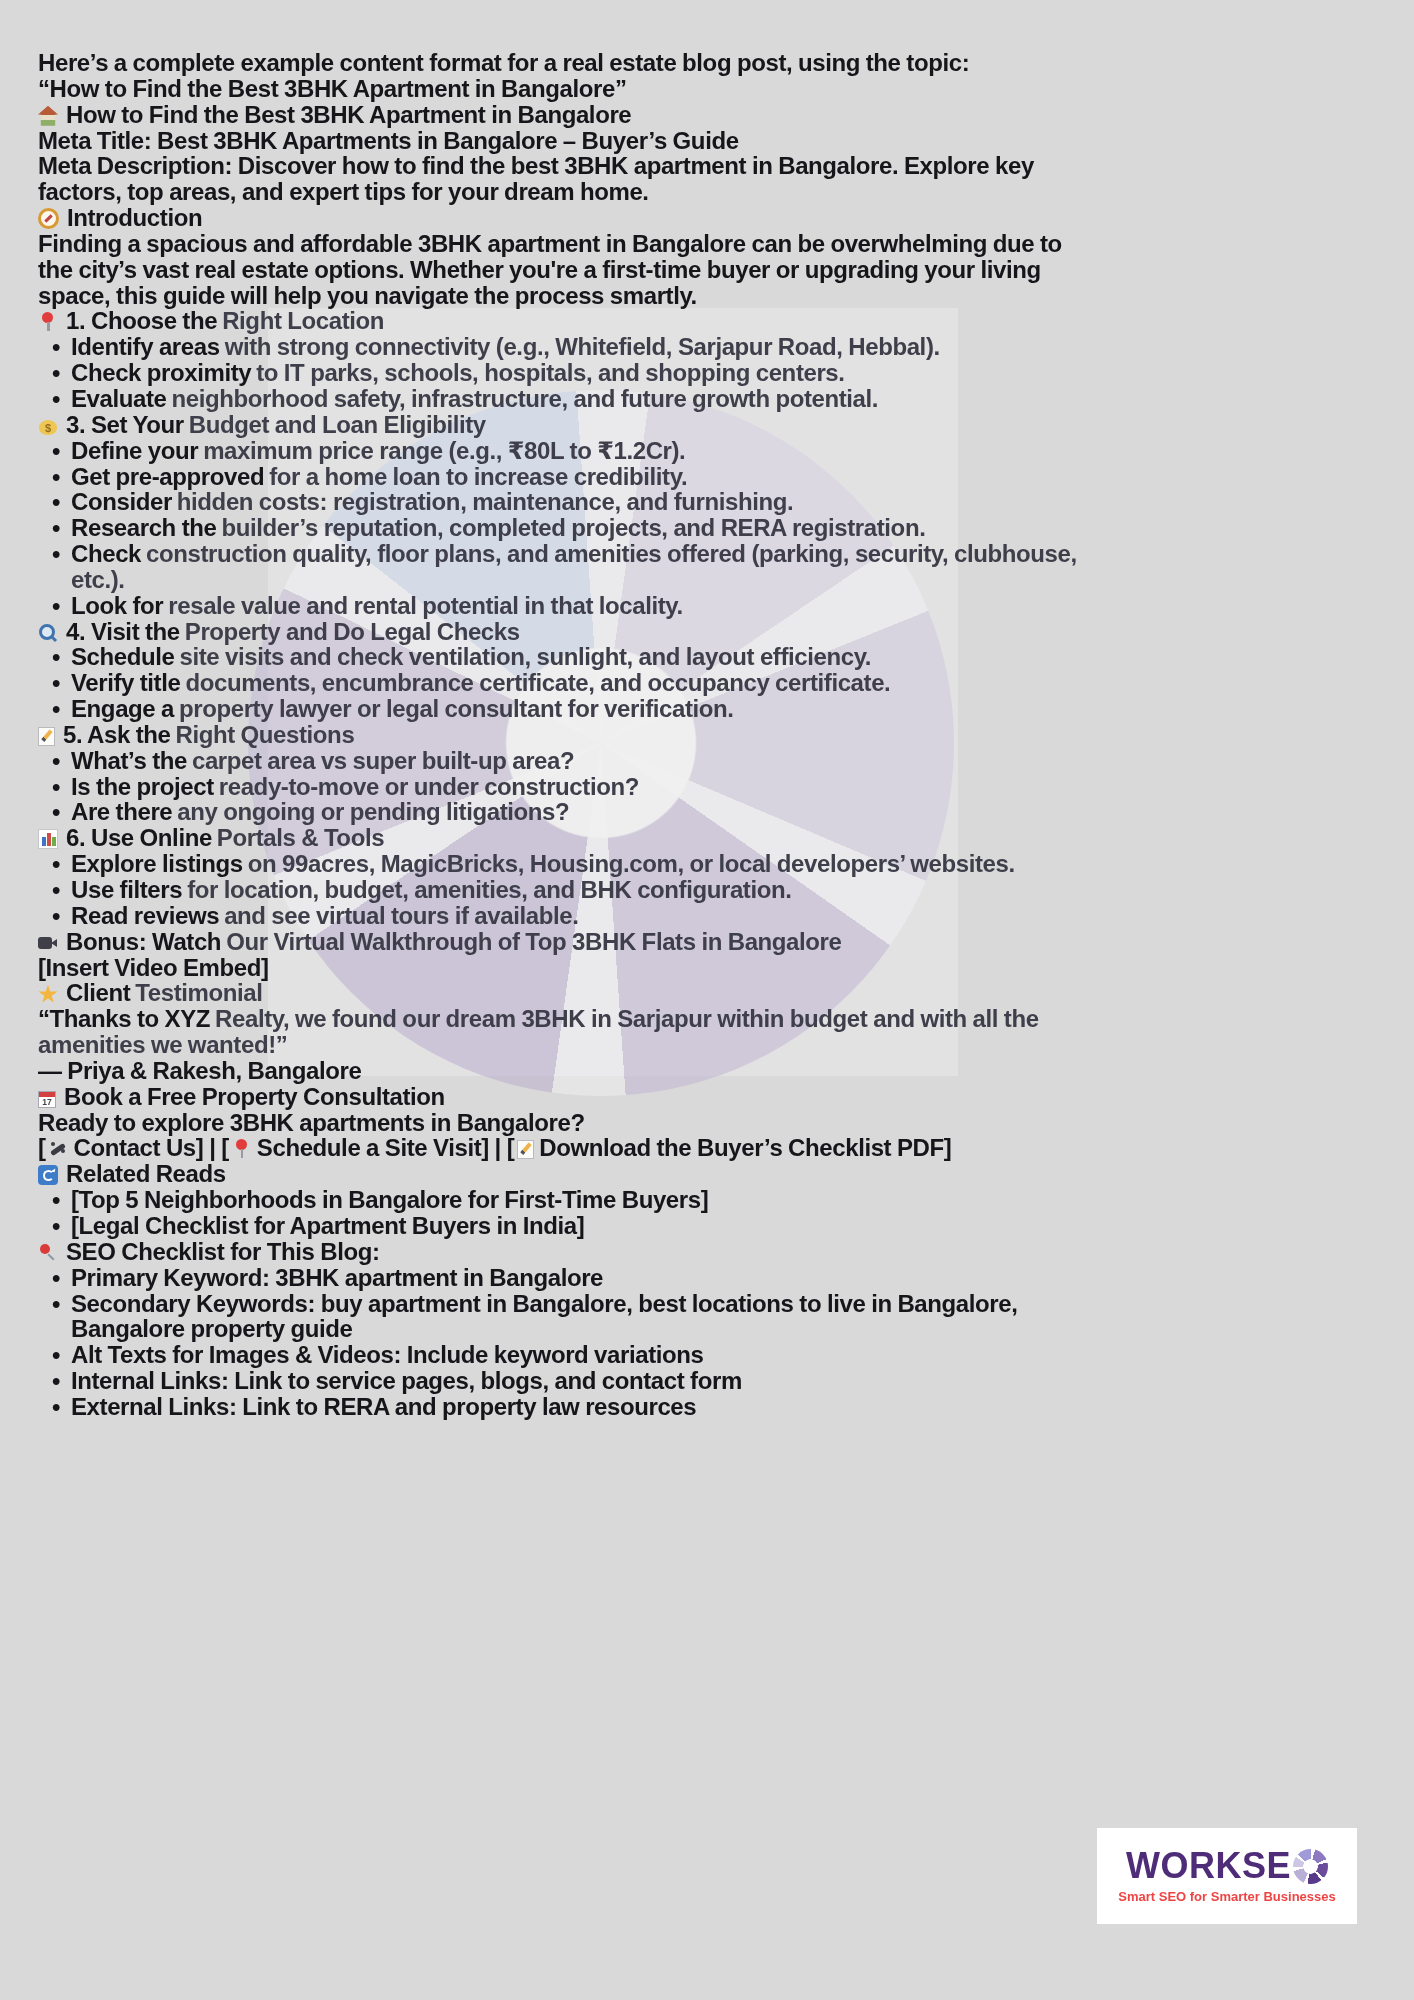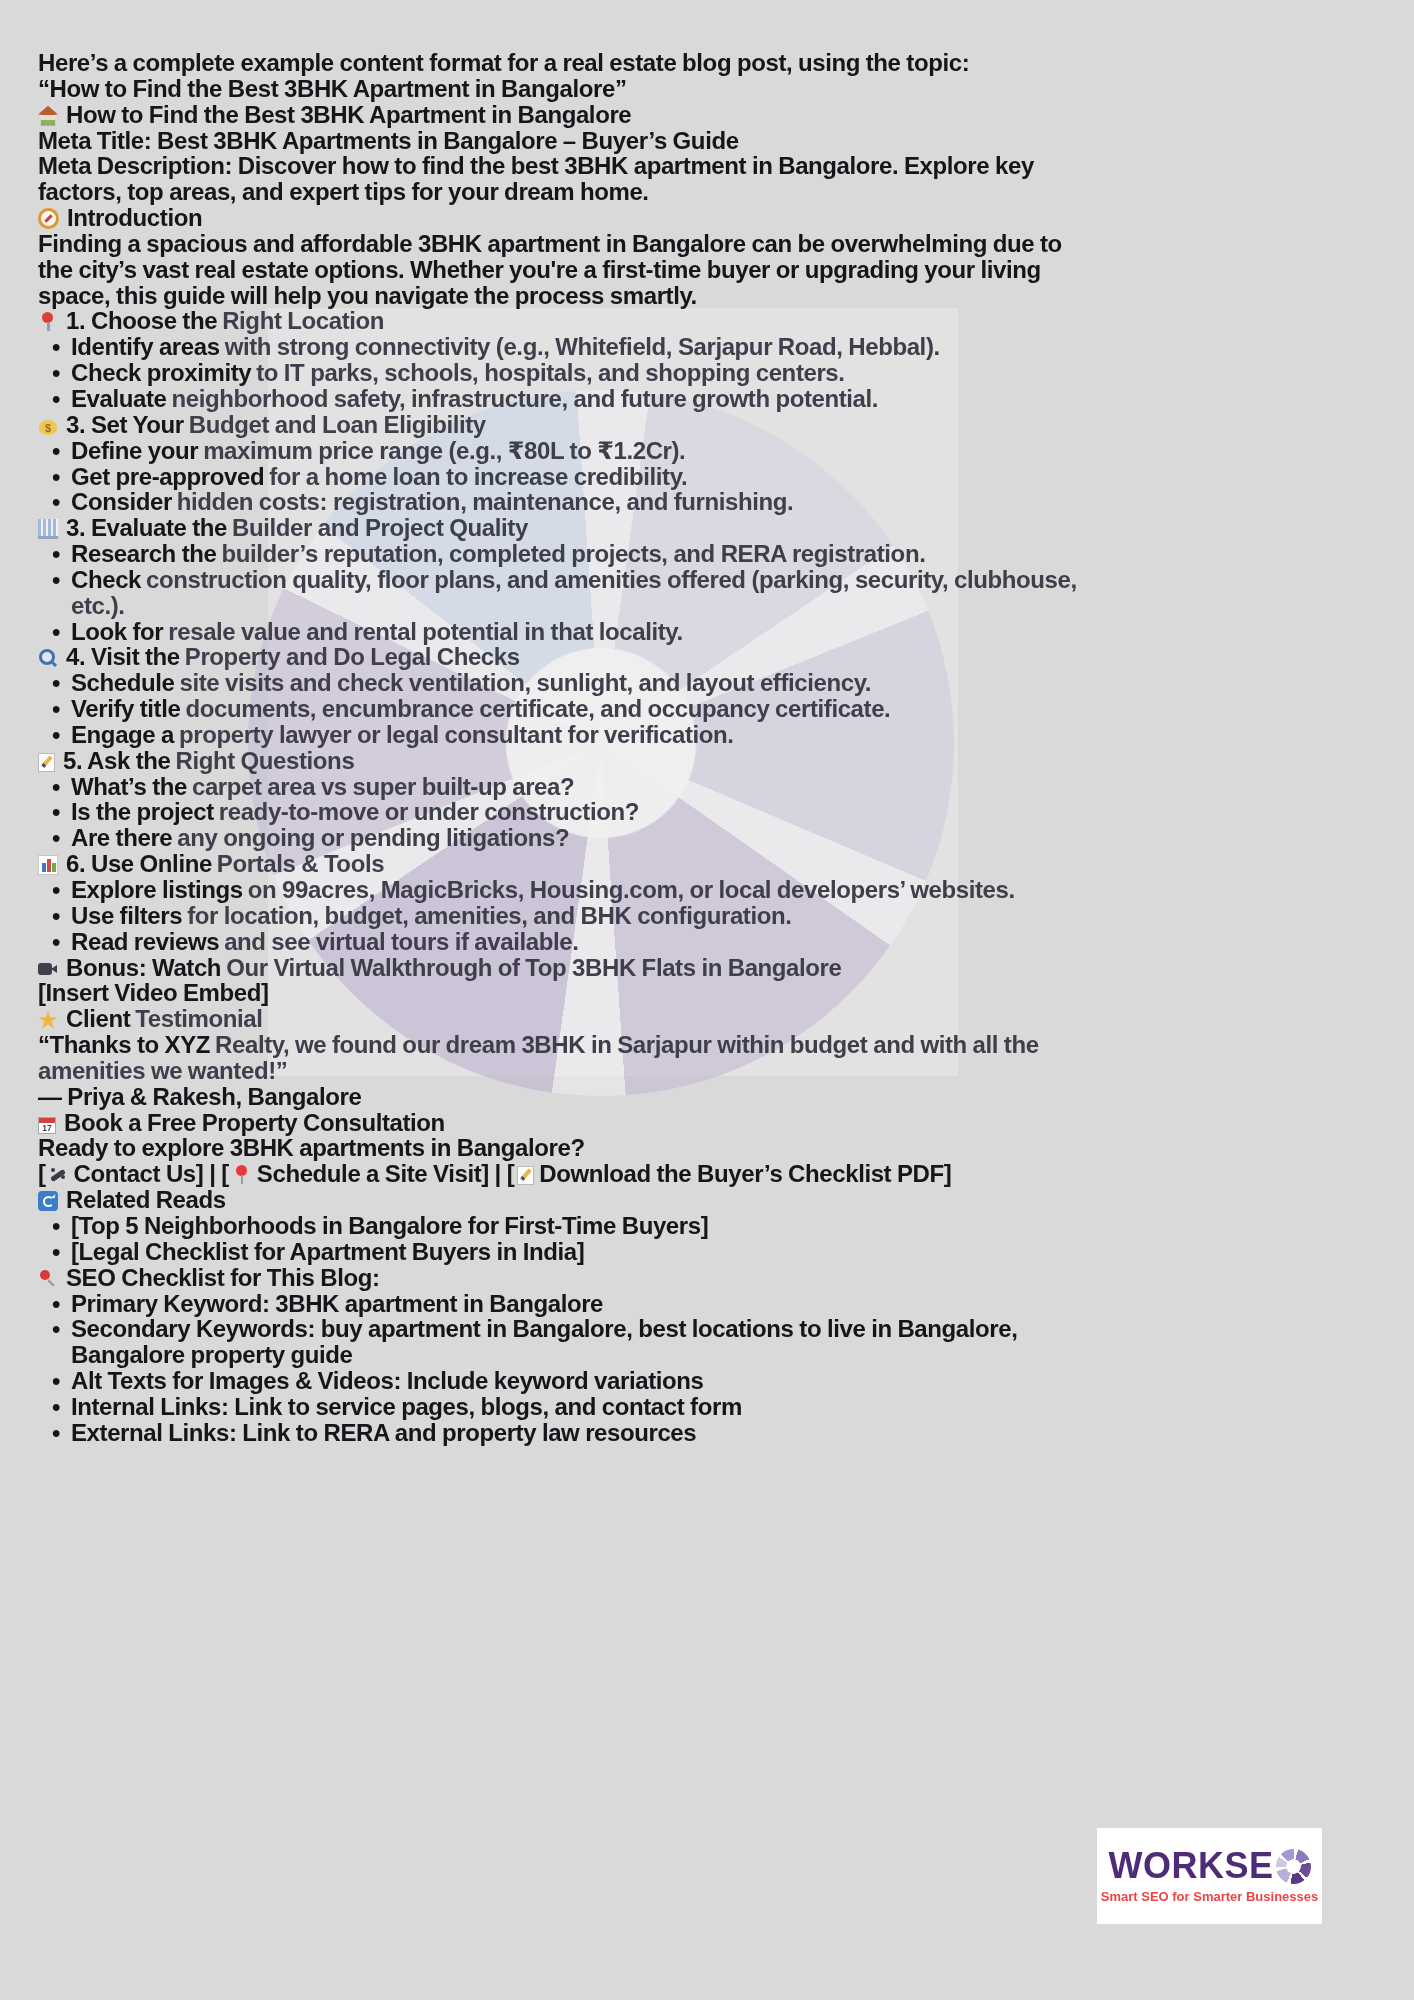--- a/index.html
+++ b/index.html
@@ -56,21 +56,21 @@
   .calendar-icon::after{content:"17";position:absolute;left:0;top:5px;width:100%;text-align:center;font-size:8.5px;line-height:10px;color:#444;font-weight:700;letter-spacing:0;}
   .arrows-cycle-icon{background:#3d7cc9;border-radius:4px;}
   .arrows-cycle-icon::before{content:"";position:absolute;left:5px;top:5px;width:7px;height:7px;border:2px solid #fff;border-radius:50%;border-right-color:transparent;}
   .arrows-cycle-icon::after{content:"";position:absolute;right:3px;top:3px;border-left:4px solid transparent;border-bottom:4px solid #fff;transform:rotate(10deg);}
   .pin-icon::before{content:"";position:absolute;left:2px;top:1px;width:10px;height:10px;border-radius:50%;background:#d93a3a;}
   .pin-icon::after{content:"";position:absolute;left:12px;top:10px;width:2px;height:8px;background:#8b9aa8;transform:rotate(-45deg);}
   .phone-icon::before{content:"";position:absolute;left:1px;top:8px;width:16px;height:5px;border-radius:3px;background:#3b3b44;transform:rotate(-35deg);}
   .phone-icon::after{content:"";position:absolute;left:2px;top:3px;width:4px;height:4px;background:#3b3b44;border-radius:2px;box-shadow:10px 7px 0 #3b3b44;}
 
   
-  .logo-box{position:absolute;left:1097px;top:1828px;width:225px;height:96px;background:#ffffff;
+  .logo-box{position:absolute;left:1097px;top:1828px;width:260px;height:96px;background:#ffffff;
     display:flex;flex-direction:column;align-items:center;justify-content:center;}
   .logo-row{display:flex;align-items:center;}
   .wordmark{font-size:36px;font-weight:700;color:#4f2c78;letter-spacing:0.5px;line-height:36px;}
   .o-mark{display:inline-block;width:35px;height:35px;border-radius:50%;margin-left:2px;
     background:
       radial-gradient(circle,#fff 0 7px,rgba(255,255,255,0) 7.5px),
       conic-gradient(from 315deg,
         #9f9bd8 0 48deg,#fff 48deg 60deg,
         #8d79c0 60deg 110deg,#fff 110deg 122deg,
         #6b4d9b 122deg 175deg,#fff 175deg 187deg,
@@ -95,21 +95,20 @@
       <div class="line h"><span class="ic compass-icon"></span><span class="lead">Introduction</span><span class="rest"></span></div>
       <div class="line p"><span class="lead">Finding a spacious and affordable 3BHK apartment in Bangalore can be overwhelming due to the city’s vast real estate options. Whether you're a first-time buyer or upgrading your living space, this guide will help you navigate the process smartly.</span><span class="rest"></span></div>
       <div class="line h"><span class="ic location-pin-icon"></span><span class="lead">1. Choose the</span><span class="rest">Right Location</span></div>
       <div class="line b"><span class="dot">•</span><span class="lead">Identify areas</span><span class="rest">with strong connectivity (e.g., Whitefield, Sarjapur Road, Hebbal).</span></div>
       <div class="line b"><span class="dot">•</span><span class="lead">Check proximity</span><span class="rest">to IT parks, schools, hospitals, and shopping centers.</span></div>
       <div class="line b"><span class="dot">•</span><span class="lead">Evaluate</span><span class="rest">neighborhood safety, infrastructure, and future growth potential.</span></div>
       <div class="line h"><span class="ic money-bag-icon"></span><span class="lead">3. Set Your</span><span class="rest">Budget and Loan Eligibility</span></div>
       <div class="line b"><span class="dot">•</span><span class="lead">Define your</span><span class="rest">maximum price range (e.g., ₹80L to ₹1.2Cr).</span></div>
       <div class="line b"><span class="dot">•</span><span class="lead">Get pre-approved</span><span class="rest">for a home loan to increase credibility.</span></div>
       <div class="line b"><span class="dot">•</span><span class="lead">Consider</span><span class="rest">hidden costs: registration, maintenance, and furnishing.</span></div>
-      <div class="line h"><span class="ic construction-icon"></span><span class="lead">3. Evaluate the</span><span class="rest">Builder and Project Quality</span></div>
       <div class="line b"><span class="dot">•</span><span class="lead">Research the</span><span class="rest">builder’s reputation, completed projects, and RERA registration.</span></div>
       <div class="line b"><span class="dot">•</span><span class="lead">Check</span><span class="rest">construction quality, floor plans, and amenities offered (parking, security, clubhouse, etc.).</span></div>
       <div class="line b"><span class="dot">•</span><span class="lead">Look for</span><span class="rest">resale value and rental potential in that locality.</span></div>
       <div class="line h"><span class="ic magnifier-icon"></span><span class="lead">4. Visit the</span><span class="rest">Property and Do Legal Checks</span></div>
       <div class="line b"><span class="dot">•</span><span class="lead">Schedule</span><span class="rest">site visits and check ventilation, sunlight, and layout efficiency.</span></div>
       <div class="line b"><span class="dot">•</span><span class="lead">Verify title</span><span class="rest">documents, encumbrance certificate, and occupancy certificate.</span></div>
       <div class="line b"><span class="dot">•</span><span class="lead">Engage a</span><span class="rest">property lawyer or legal consultant for verification.</span></div>
       <div class="line h"><span class="ic memo-icon"></span><span class="lead">5. Ask the</span><span class="rest">Right Questions</span></div>
       <div class="line b"><span class="dot">•</span><span class="lead">What’s the</span><span class="rest">carpet area vs super built-up area?</span></div>
       <div class="line b"><span class="dot">•</span><span class="lead">Is the project</span><span class="rest">ready-to-move or under construction?</span></div>

